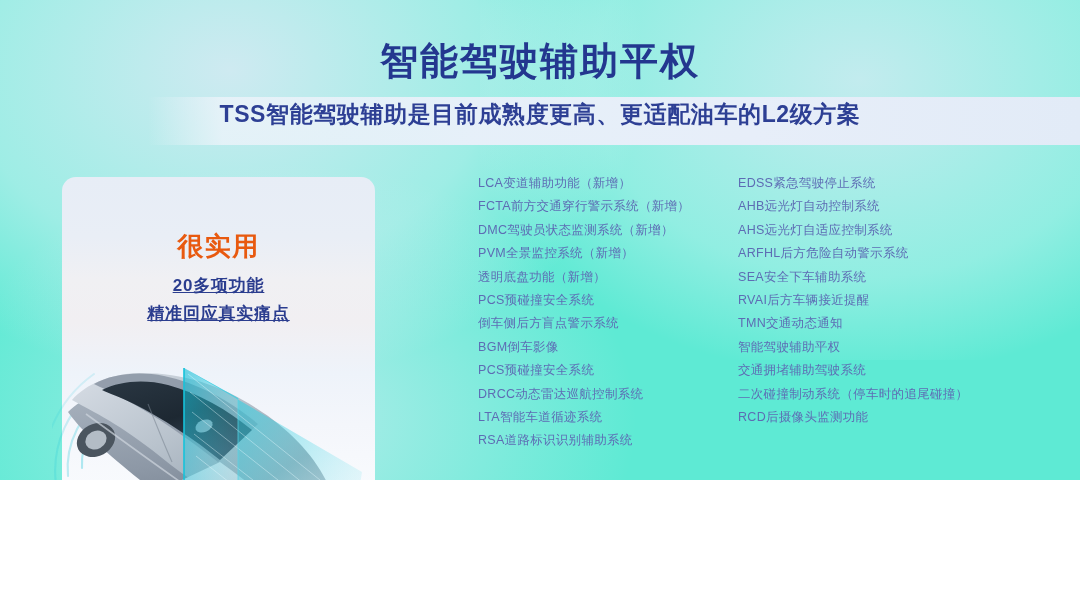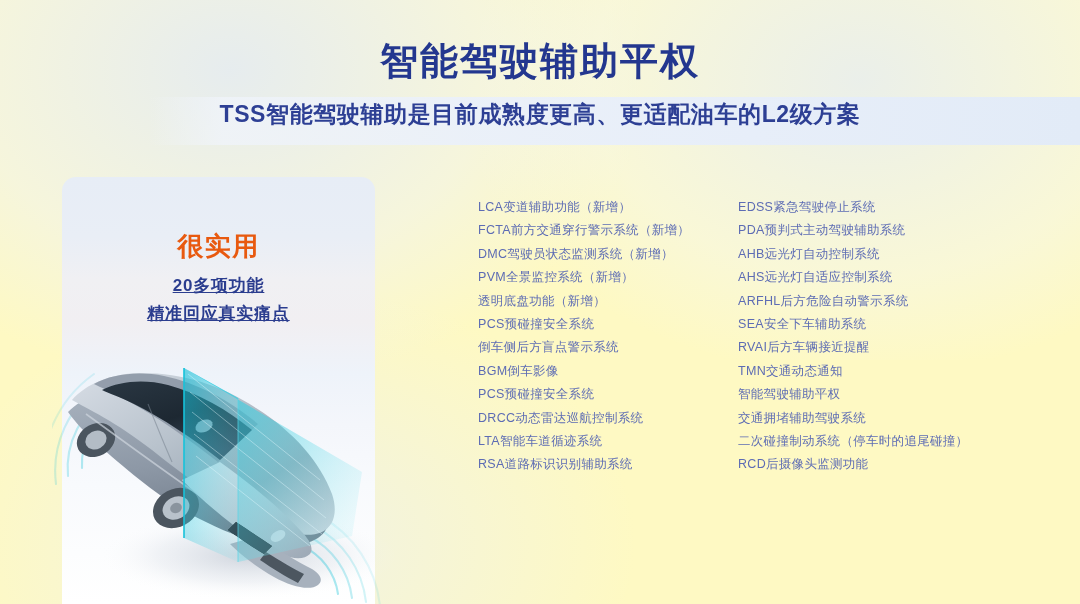--- a/index.html
+++ b/index.html
@@ -4,22 +4,22 @@
 <title>智能驾驶辅助平权</title>
 <style>
   html,body{margin:0;padding:0;}
   body{
     width:1080px;height:604px;overflow:hidden;
     font-family:"Liberation Sans","DejaVu Sans",sans-serif;
     background:#ffffff;
     -webkit-font-smoothing:antialiased;
   }
   .slide{
-    position:relative;width:1080px;height:604px;overflow:hidden;
-    background:#fef9c3;
+    position:relative;width:1080px;height:480px;overflow:hidden;
+    background:#5eead4;
   }
   
   .bg-wash-tl{
     position:absolute;left:-180px;top:-240px;width:820px;height:620px;
     background:radial-gradient(ellipse at 50% 50%, rgba(226,234,246,.85) 0%, rgba(236,241,250,.45) 45%, rgba(255,255,255,0) 72%);
     pointer-events:none;
   }
   .bg-wash-tr{
     position:absolute;right:-160px;top:-200px;width:760px;height:560px;
     background:radial-gradient(ellipse at 50% 50%, rgba(228,236,247,.75) 0%, rgba(240,245,252,.35) 50%, rgba(255,255,255,0) 75%);
@@ -90,21 +90,21 @@
   .car-stage{
     position:absolute;left:52px;top:340px;width:400px;height:264px;
     overflow:hidden;pointer-events:none;
   }
   .car-stage svg{display:block;}
 
   
   .cols{
     position:absolute;left:470px;top:172px;width:600px;height:330px;
   }
-  .col{position:absolute;top:0;margin-top:24px;}
+  .col{position:absolute;top:0;}
   .col-1{left:8px;width:260px;}
   .col-2{left:268px;width:320px;}
   .feat{
     font-size:12.5px;line-height:23.4px;
     color:#5d6cb4;
     letter-spacing:.3px;
     white-space:nowrap;
   }
 </style>
 </head>
@@ -269,21 +269,20 @@
       <div class="feat">倒车侧后方盲点警示系统</div>
       <div class="feat">BGM倒车影像</div>
       <div class="feat">PCS预碰撞安全系统</div>
       <div class="feat">DRCC动态雷达巡航控制系统</div>
       <div class="feat">LTA智能车道循迹系统</div>
       <div class="feat">RSA道路标识识别辅助系统</div>
     </div>
 
     <div class="col col-2">
       <div class="feat">EDSS紧急驾驶停止系统</div>
-      <div class="feat">PDA预判式主动驾驶辅助系统</div>
       <div class="feat">AHB远光灯自动控制系统</div>
       <div class="feat">AHS远光灯自适应控制系统</div>
       <div class="feat">ARFHL后方危险自动警示系统</div>
       <div class="feat">SEA安全下车辅助系统</div>
       <div class="feat">RVAI后方车辆接近提醒</div>
       <div class="feat">TMN交通动态通知</div>
       <div class="feat">智能驾驶辅助平权</div>
       <div class="feat">交通拥堵辅助驾驶系统</div>
       <div class="feat">二次碰撞制动系统（停车时的追尾碰撞）</div>
       <div class="feat">RCD后摄像头监测功能</div>

